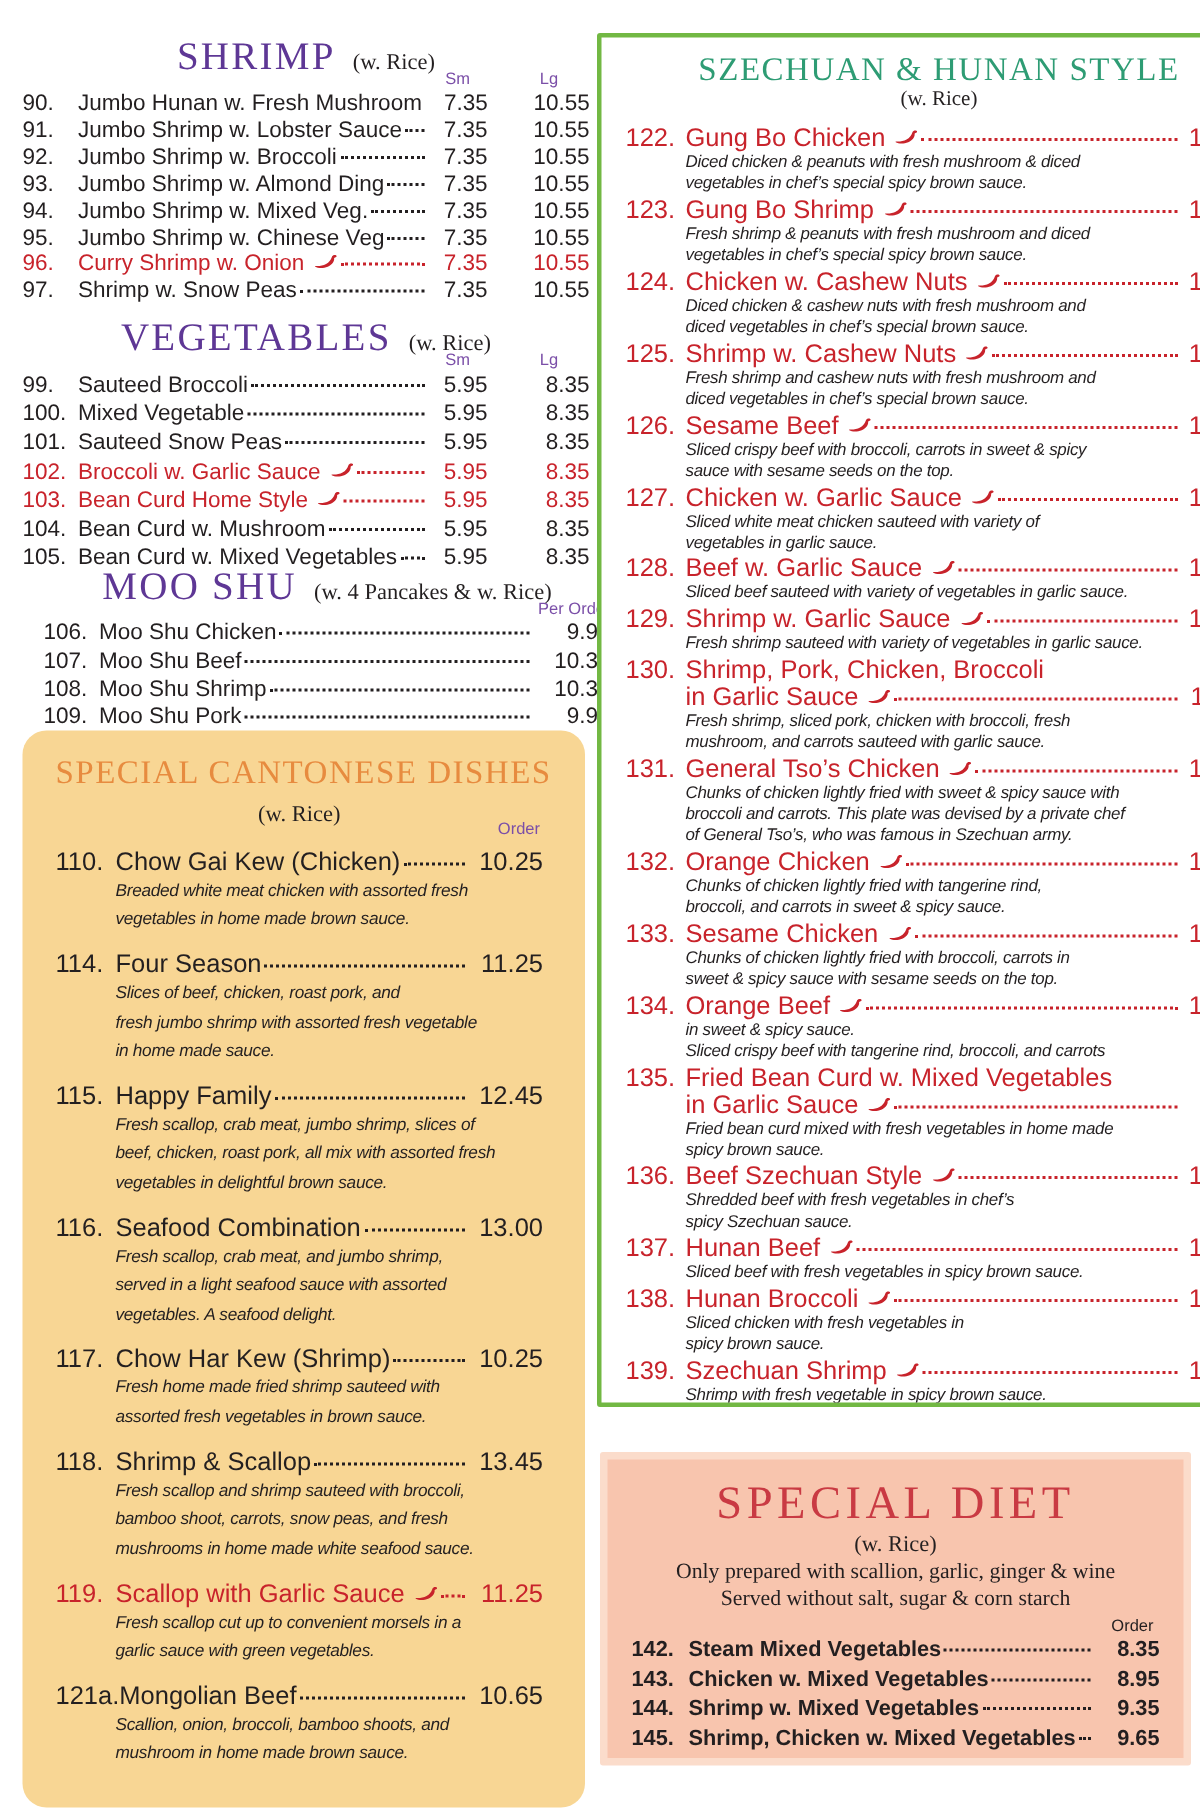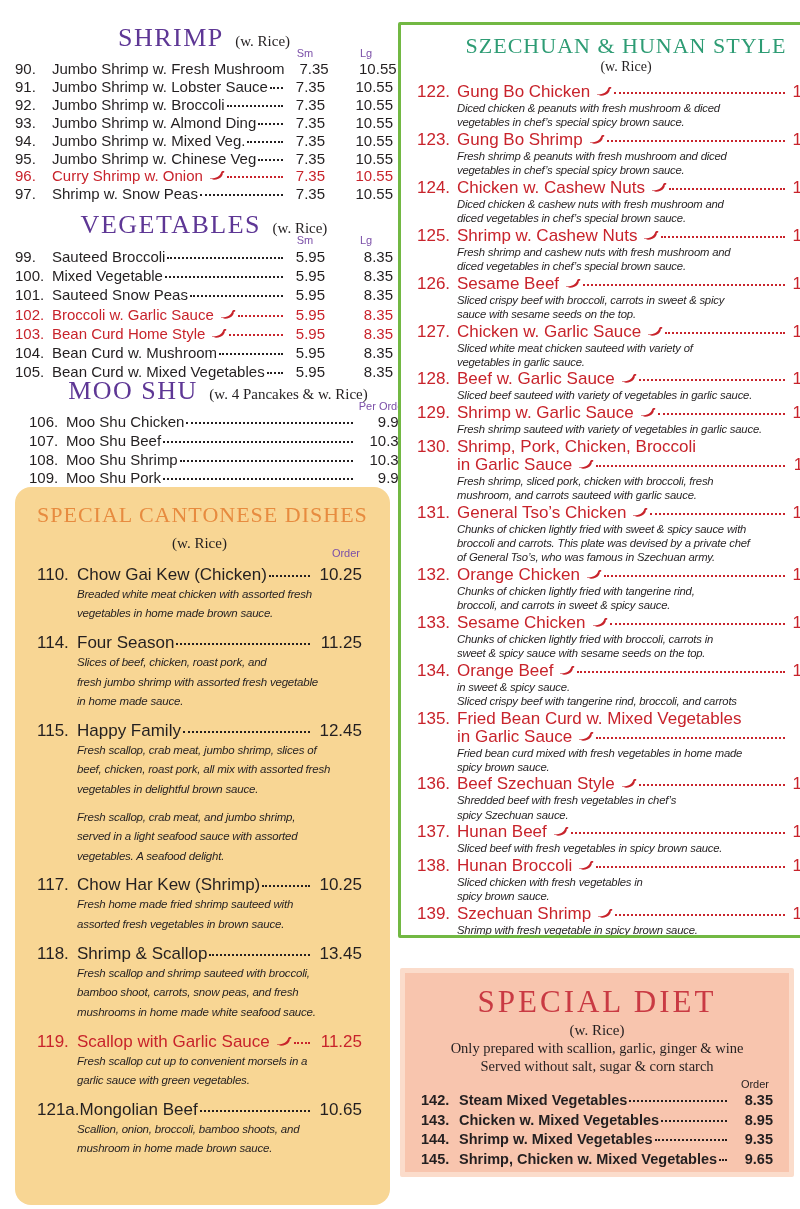--- a/index.html
+++ b/index.html
@@ -91,21 +91,21 @@
       <span class="h1sub">(w. Rice)</span>
     </div>
     <div class="collabels">
       <span class="c0">Sm</span>
       <span class="c1">Lg</span>
     </div>
     <div class="rows two">
         <div class="item">
           <div class="row">
             <span class="num">90.</span>
-            <span class="nm">Jumbo Shrimp w. Fresh Mushroom</span>
+            <span class="nm">Jumbo Hunan w. Fresh Mushroom</span>
             <span class="dots"></span>
             <span class="price p0">7.35</span>
             <span class="price p1">10.55</span>
           </div>
         </div>
         <div class="item">
           <div class="row">
             <span class="num">91.</span>
             <span class="nm">Jumbo Shrimp w. Lobster Sauce</span>
             <span class="dots"></span>
@@ -332,20 +332,26 @@
             <span class="num">115.</span>
             <span class="nm">Happy Family</span>
             <span class="dots"></span>
             <span class="price p0">12.45</span>
           </div>
           <span class="desc">Fresh scallop, crab meat, jumbo shrimp, slices of</span>
           <span class="desc">beef, chicken, roast pork, all mix with assorted fresh</span>
           <span class="desc">vegetables in delightful brown sauce.</span>
         </div>
         <div class="item">
+          <div class="row">
+            <span class="num">116.</span>
+            <span class="nm">Seafood Combination</span>
+            <span class="dots"></span>
+            <span class="price p0">13.00</span>
+          </div>
           <span class="desc">Fresh scallop, crab meat, and jumbo shrimp,</span>
           <span class="desc">served in a light seafood sauce with assorted</span>
           <span class="desc">vegetables. A seafood delight.</span>
         </div>
         <div class="item">
           <div class="row">
             <span class="num">117.</span>
             <span class="nm">Chow Har Kew (Shrimp)</span>
             <span class="dots"></span>
             <span class="price p0">10.25</span>

